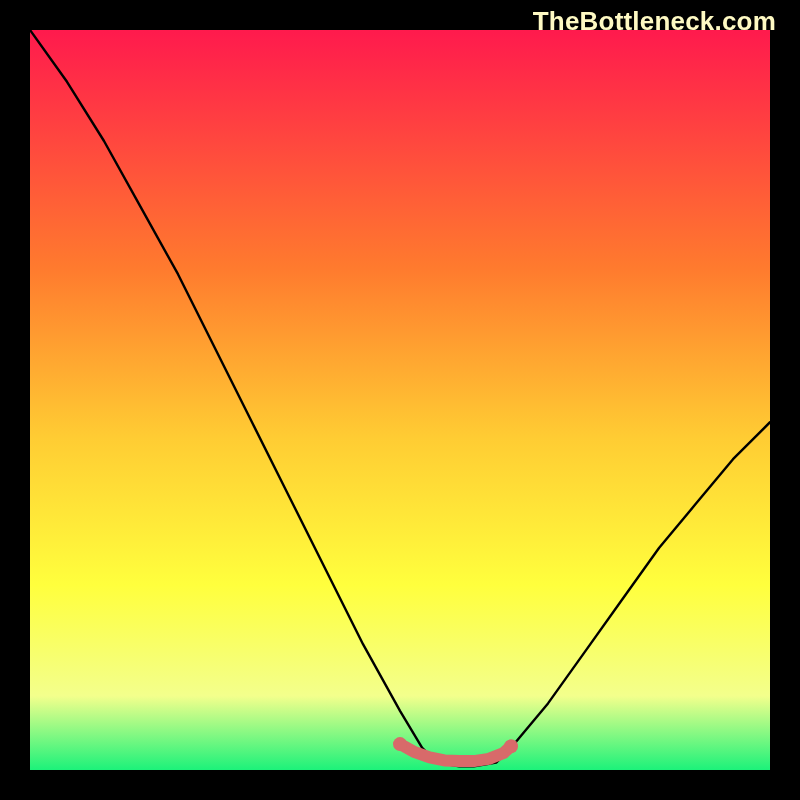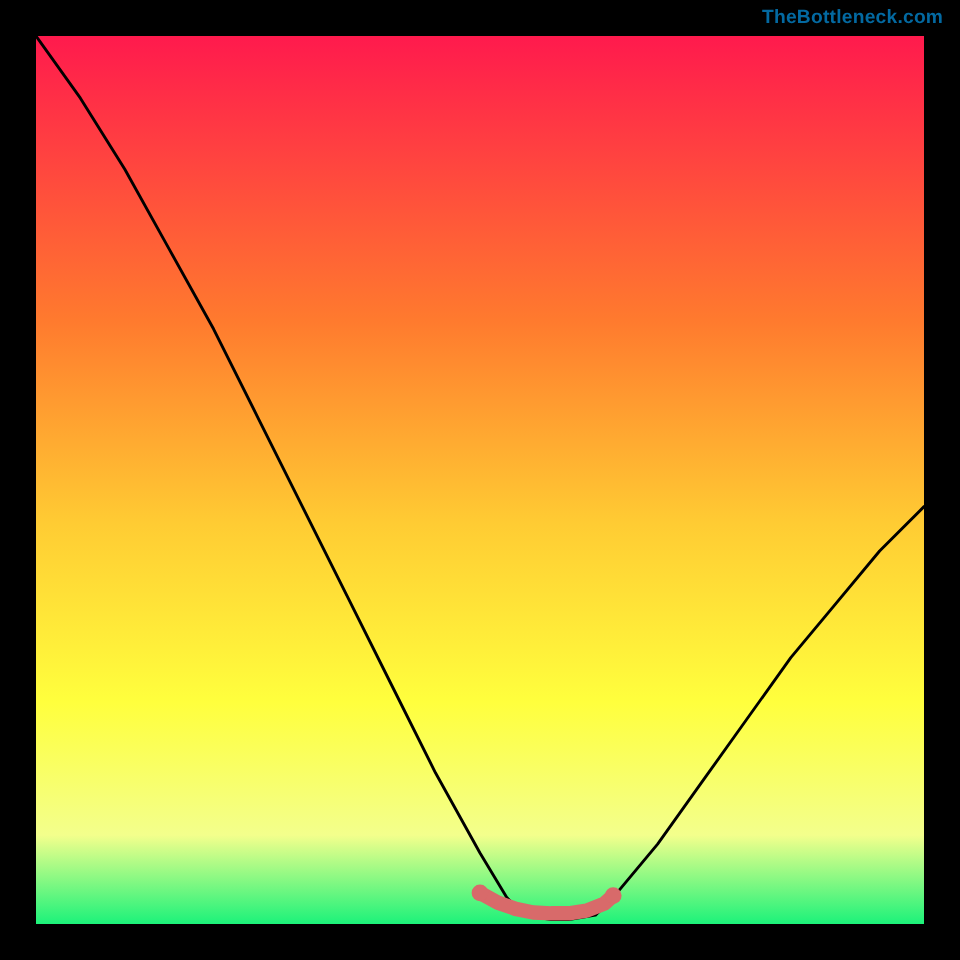--- a/index.html
+++ b/index.html
@@ -25,23 +25,23 @@
     top: 30px;
     width: 740px;
     height: 740px;
   }
   .plot svg {
     display: block;
   }
   .watermark {
     position: absolute;
     top: 6px;
-    right: 14px;
-    color: #0369a1;
-    font-size: 16px;
+    right: 24px;
+    color: #fef9c3;
+    font-size: 26px;
     font-weight: 600;
     letter-spacing: 0.2px;
     user-select: none;
   }
 </style>
 </head>
 <body>
 
 <div class="frame">
 

